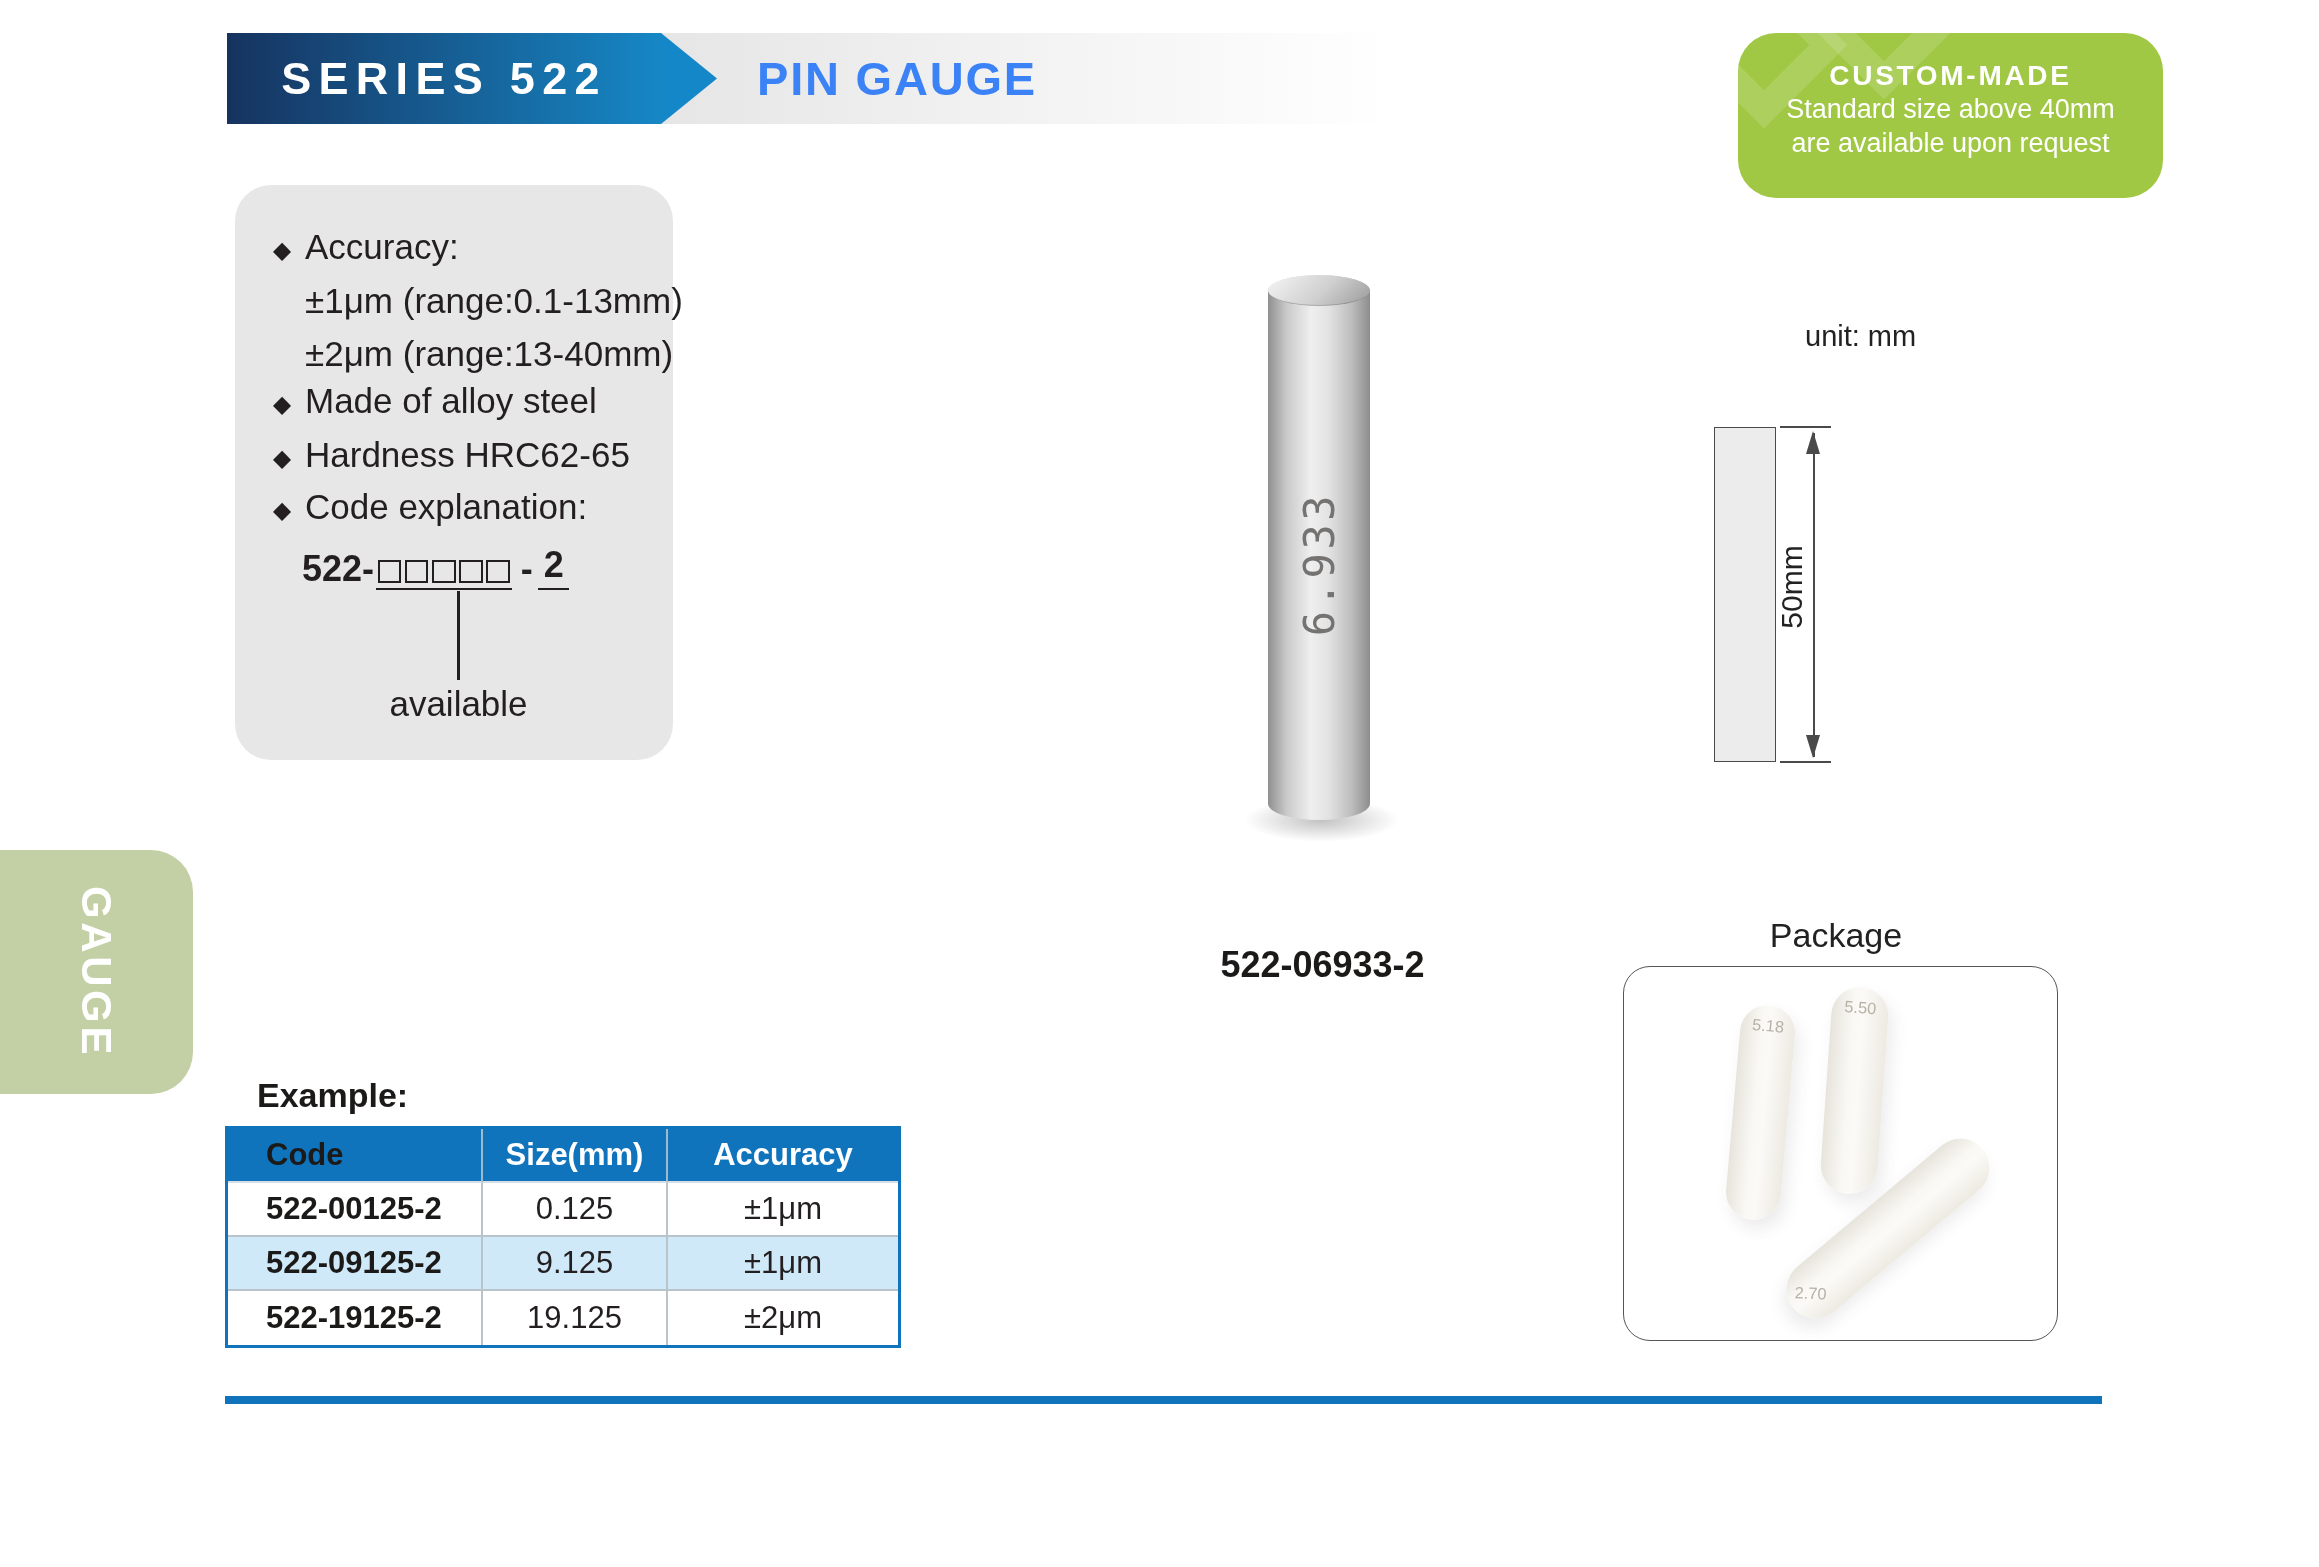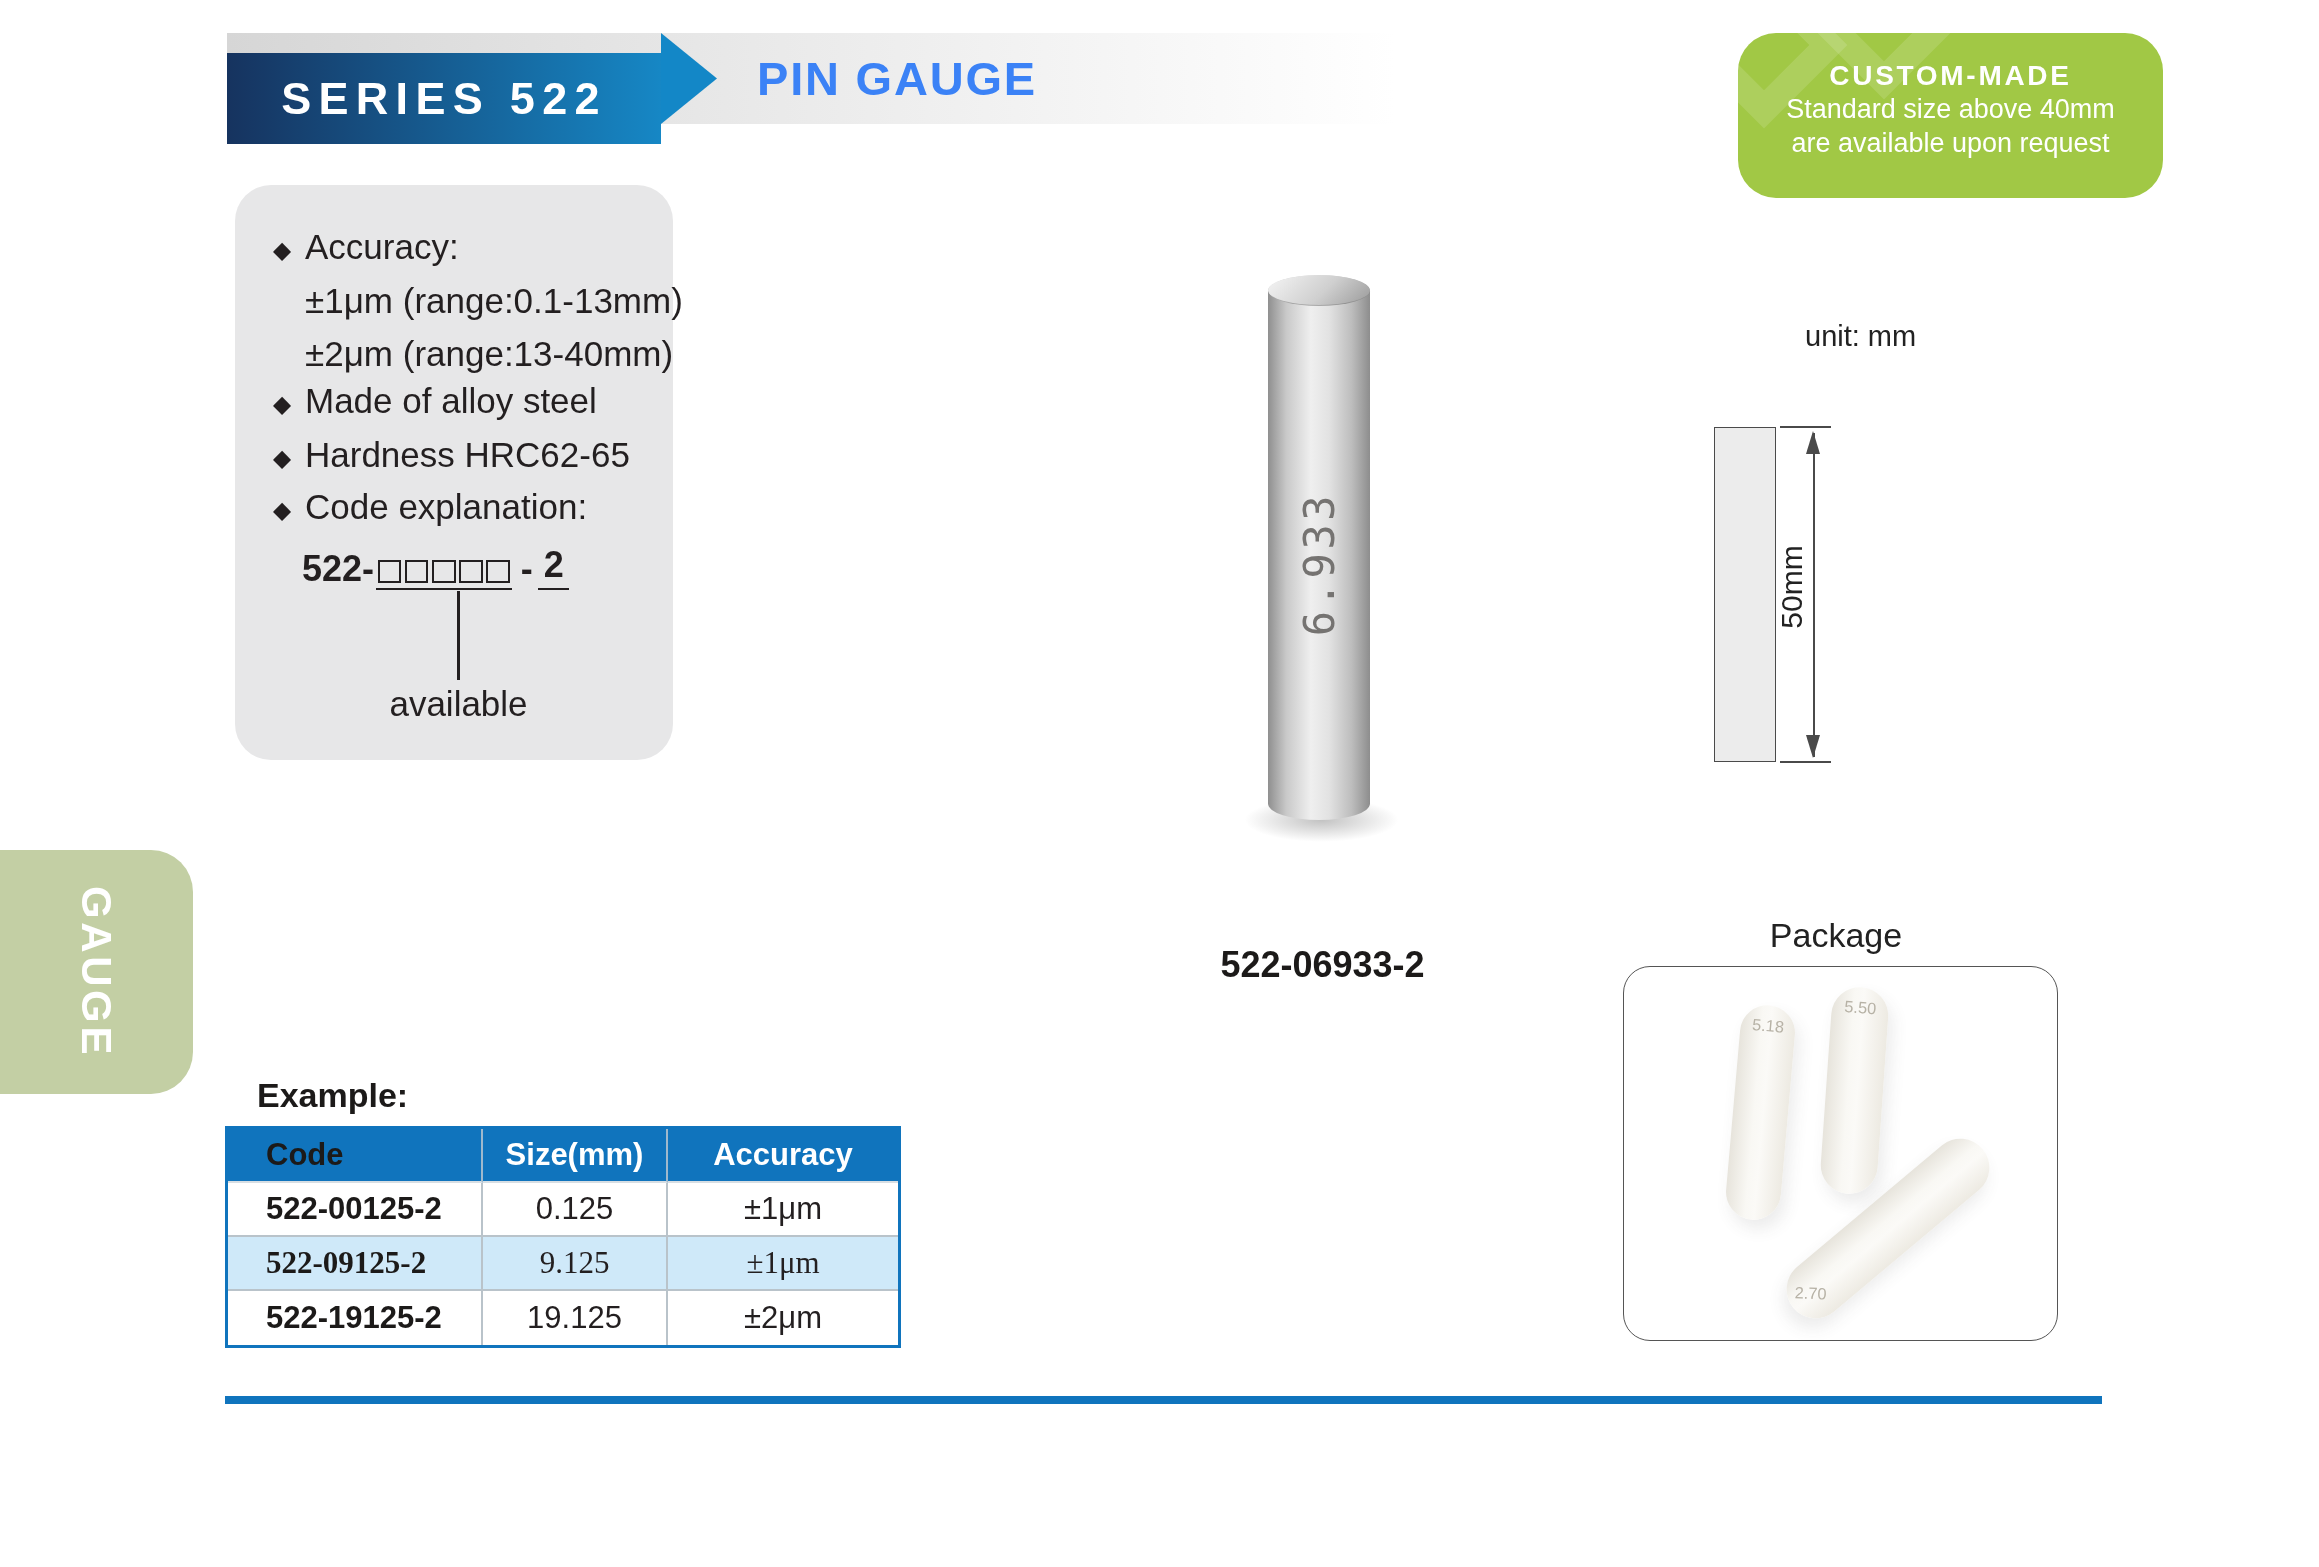--- a/index.html
+++ b/index.html
@@ -6,21 +6,21 @@
   html,body { background:#ffffff; }
   body { font-family:"Liberation Sans", sans-serif; color:#231f20; }
   .page { position:relative; width:2319px; height:1567px; background:#ffffff; overflow:hidden; }
   .abs { position:absolute; }
 
   
   .header-strip { left:227px; top:33px; width:1168px; height:91px;
     background:linear-gradient(to right,#d6d6d6 0%, #e9e9e9 45%, #ffffff 100%); }
   .banner-body { left:227px; top:33px; width:434px; height:91px;
     background:linear-gradient(to right,#16335f 0%, #1687c5 100%);
-    display:flex; align-items:center; justify-content:center;margin-top:20px; }
+    display:flex; align-items:center; justify-content:center; }
   .banner-arrow { left:661px; top:33px; width:56px; height:91px; background:#1387c7;
     clip-path:polygon(0 0, 100% 50%, 0 100%); }
   .series-label { color:#ffffff; font-size:45px; font-weight:bold; letter-spacing:7.3px; white-space:nowrap; }
   .page-title { left:757px; top:33px; height:91px; display:flex; align-items:center;
     font-size:47px; font-weight:bold; color:#3b82f6; letter-spacing:1.8px; }
 
   
   .badge { left:1738px; top:33px; width:425px; height:165px; background:#a1c845;
     border-radius:38px; overflow:hidden; text-align:center; color:#ffffff; }
   .badge .chev { position:absolute; width:118px; height:118px; border:27px solid rgba(255,255,255,0.13);
@@ -87,21 +87,21 @@
   .example-title { left:257px; top:1076px; font-size:34px; font-weight:bold; color:#1c1a19; }
   .example-table { left:225px; top:1126px; width:676px; border:3.6px solid #1074bd; background:#ffffff;
     display:grid; grid-template-columns:255px 185px 230px; }
   .cell { height:54px; display:flex; align-items:center; justify-content:center;
     font-size:31px; border-right:2.7px solid #b9c3ca; border-bottom:2.7px solid #b9c3ca; background:#ffffff; }
   .cell.last-col { border-right:none; }
   .cell.last-row { border-bottom:none; }
   .cell.head { background:#1074bd; color:#ffffff; font-weight:bold; border-right:2.7px solid #9fb9cd; border-bottom:2.7px solid #d7dee3; }
   .cell.head.last-col { border-right:none; }
   .cell.code-col { justify-content:flex-start; padding-left:38px; font-weight:bold; color:#1c1a19; }
-  .cell.hl { background:#cfe9f9;font-family:Liberation Serif, serif; }
+  .cell.hl { background:#cfe9f9; }
 
   
   .footer-rule { left:225px; top:1396px; width:1877px; height:8.2px; background:#1074bd; }
   .pageno-box { left:0; top:1403px; width:194px; height:165px; background:#1074bd;
     display:flex; align-items:center; justify-content:center; }
   .pageno { color:#ffffff; font-size:53px; }
 
   
   .gauge-tab { left:0; top:850px; width:193px; height:244px; background:#c3cfa4;
     border-radius:0 42px 42px 0; display:flex; align-items:center; justify-content:center; }

